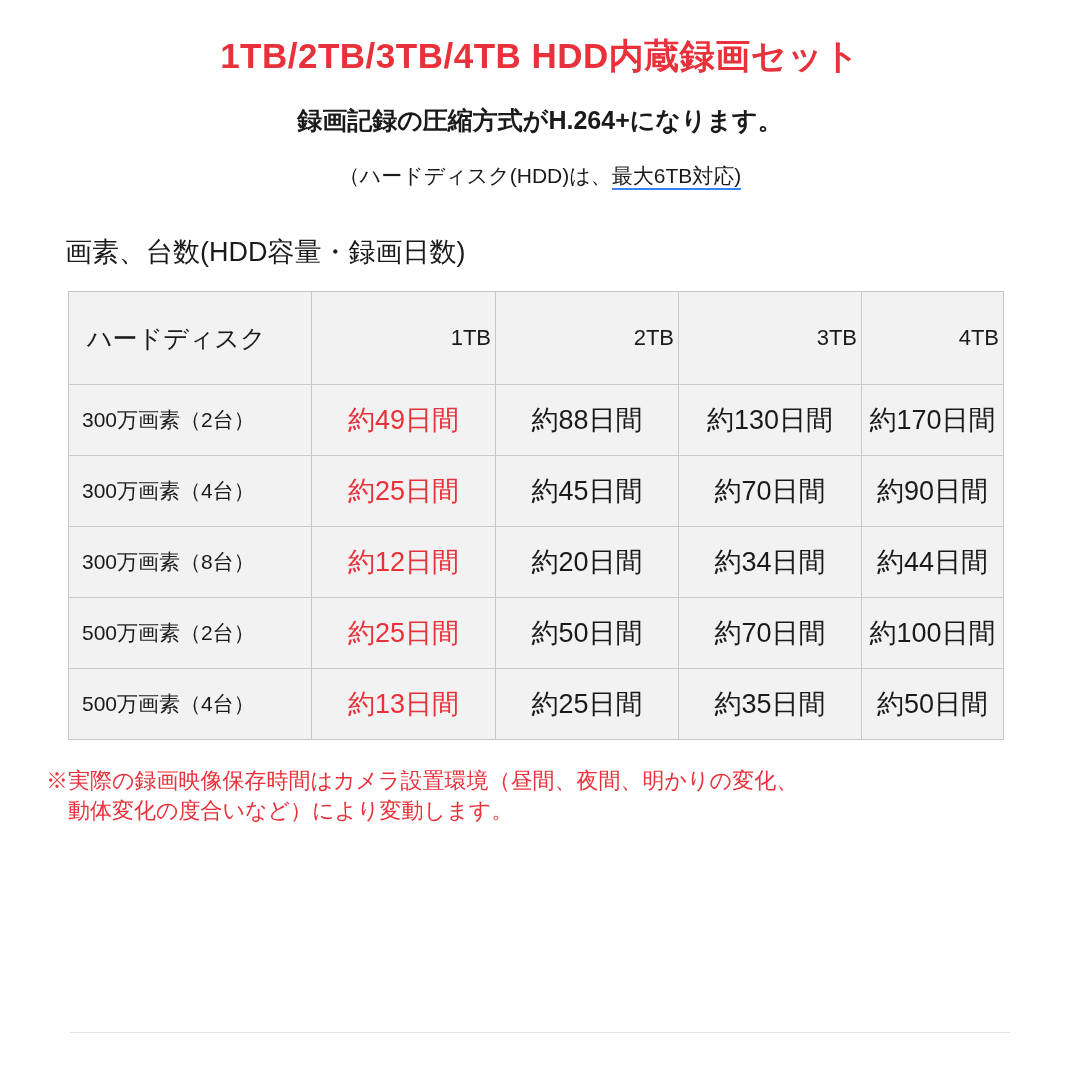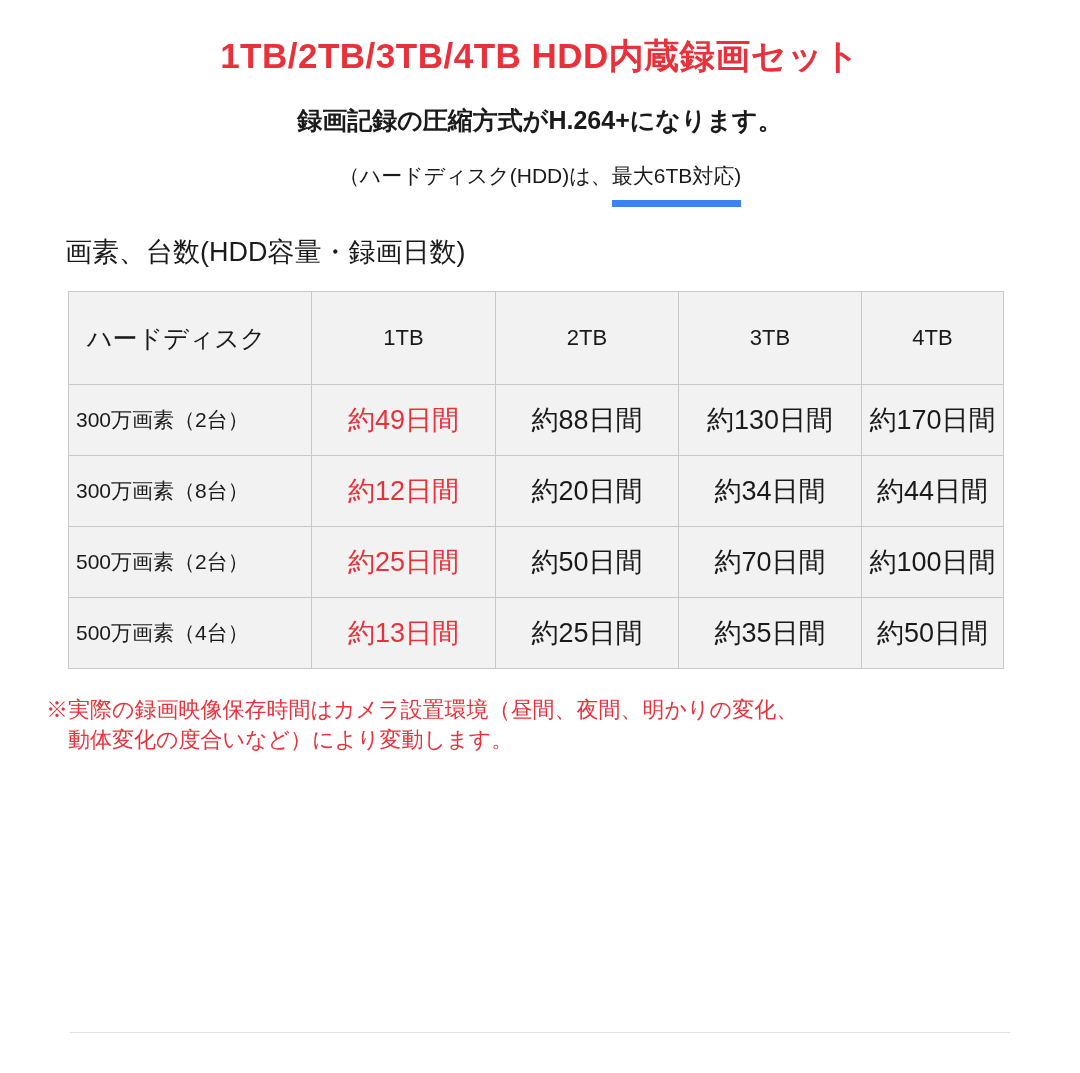--- a/index.html
+++ b/index.html
@@ -41,22 +41,22 @@
     font-weight: bold;
   }
   .note-line {
     text-align: center;
     font-size: 21px;
     color: #1a1a1a;
     margin: 0;
     padding-top: 25px;
   }
   .note-underline {
-    border-bottom: 7px solid #3b82f6;
-    padding-bottom: 13px;
+    border-bottom: 2px solid #3b82f6;
+    padding-bottom: 1px;
   }
 
   
   .section-heading {
     font-size: 27px;
     color: #1a1a1a;
     margin: 0;
     padding: 44px 12px 0 65px;
     font-weight: normal;
   }
@@ -78,29 +78,30 @@
     vertical-align: middle;
     font-size: 27px;
     color: #1a1a1a;
     height: 70px;
     padding: 0 4px;
     background: #f2f2f2;
   }
   table.spec tr.head td {
     height: 92px;
     font-size: 22px;
+    text-align: right;
   }
   table.spec tr.head td.first {
     font-size: 25px;
     text-align: left;
     padding-left: 18px;
   }
   table.spec td.rowlabel {
     text-align: left;
-    padding-left: 7px;
+    padding-left: 13px;
     font-size: 21px;
   }
   table.spec td.highlight {
     color: #e8313a;
   }
   col.c0 { width: 243px; }
   col.c1 { width: 184px; }
   col.c2 { width: 183px; }
   col.c3 { width: 183px; }
   col.c4 { width: 142px; }
@@ -168,20 +169,27 @@
         </tr>
 
         <tr>
           <td class="rowlabel">300万画素（2台）</td>
           <td class="highlight">約49日間</td>
           <td>約88日間</td>
           <td>約130日間</td>
           <td>約170日間</td>
         </tr>
 
+        <tr>
+          <td class="rowlabel">300万画素（4台）</td>
+          <td class="highlight">約25日間</td>
+          <td>約45日間</td>
+          <td>約70日間</td>
+          <td>約90日間</td>
+        </tr>
 
 
         <tr>
           <td class="rowlabel">300万画素（8台）</td>
           <td class="highlight">約12日間</td>
           <td>約20日間</td>
           <td>約34日間</td>
           <td>約44日間</td>
         </tr>
 

